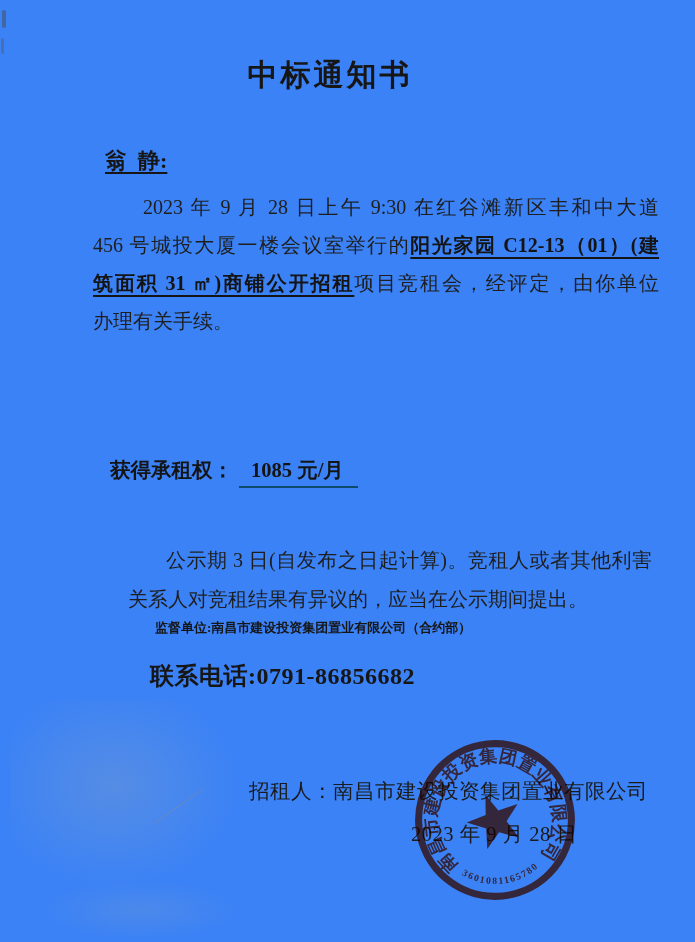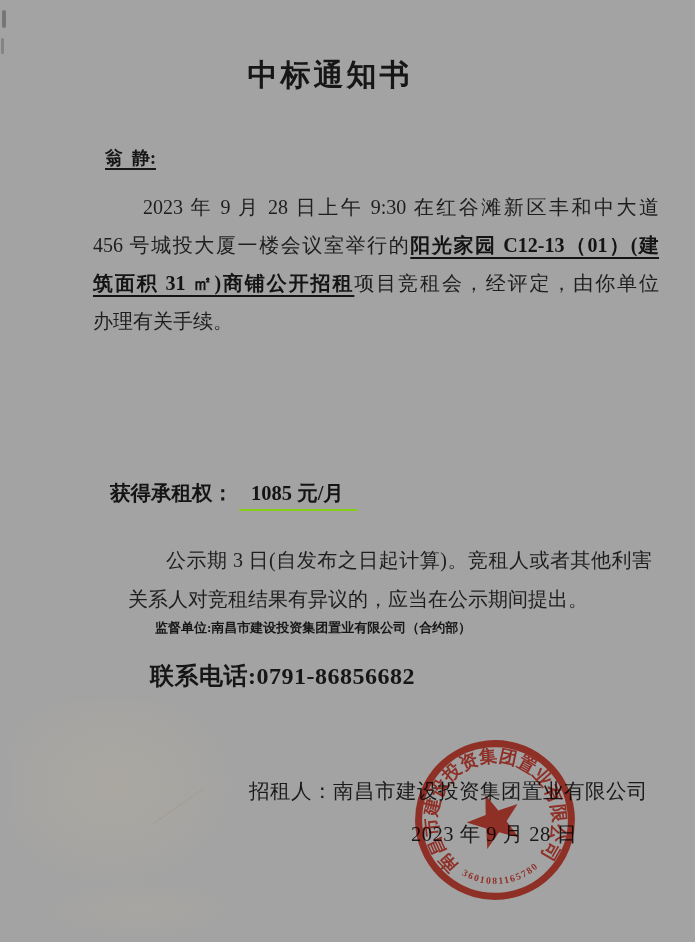--- a/index.html
+++ b/index.html
@@ -1,33 +1,33 @@
 <!DOCTYPE html>
 <html><head>
 <meta charset="utf-8">
 <style>
   html,body{margin:0;padding:0;}
   #page{
     position:relative;
     width:695px;height:942px;
-    background:#a3a3a3;
+    background:#3b82f6;
     overflow:hidden;
     font-family:"Liberation Serif","DejaVu Serif",serif;
     color:#1e1e1e;
   }
   .abs{position:absolute;}
   .doc-title{
     left:0;top:55px;width:660px;
     text-align:center;
     font-size:30px;font-weight:700;letter-spacing:3px;
     color:#161616;
   }
   .addressee{
     left:105px;top:146px;
-    font-size:18px;font-weight:700;
+    font-size:22px;font-weight:700;
     text-decoration:underline;
     text-underline-offset:4px;
     text-decoration-thickness:1.5px;
     white-space:pre;
     color:#161616;
   }
   .para1{
     left:93px;top:188px;width:566px;
     font-size:20px;line-height:38px;
   }
@@ -39,24 +39,23 @@
     text-decoration:underline;
     text-decoration-thickness:2px;
     text-underline-offset:5px;
   }
   .result-line{
     left:110px;top:456px;
     font-size:20.5px;font-weight:700;color:#141414;
   }
   .result-value{
     display:inline-block;
-    border-bottom:2px solid #84cc16;
+    border-bottom:2px solid #0c4a6e;
     padding:0 14px 2px 12px;
     margin-left:6px;
-    margin-top:23px;
   }
   .para2{
     left:128px;top:541px;width:524px;
     font-size:20px;line-height:38.5px;
   }
   .indent2{text-indent:38px;}
   .supervisor{
     left:155px;top:619px;
     font-size:13px;font-weight:700;color:#161616;
   }

